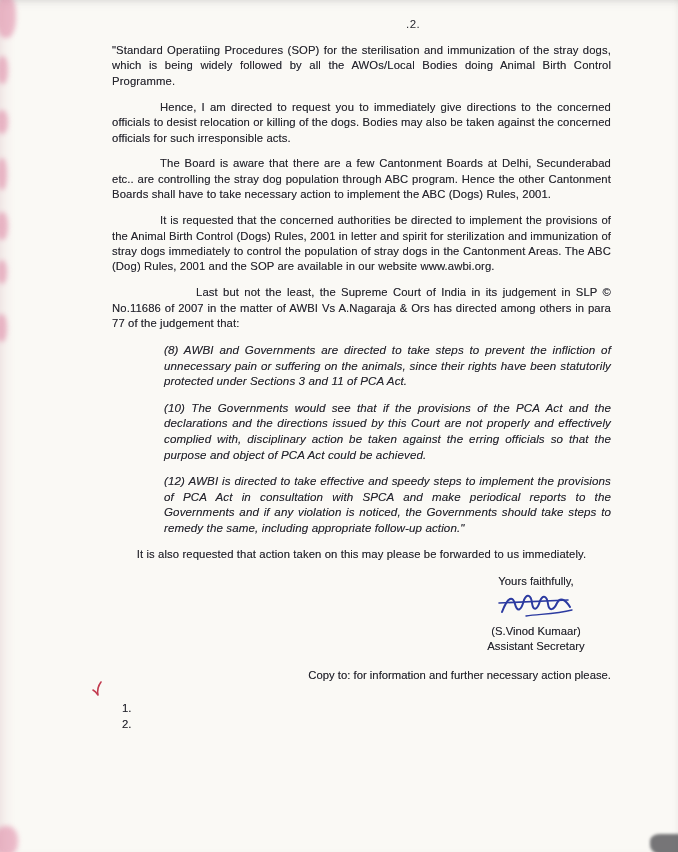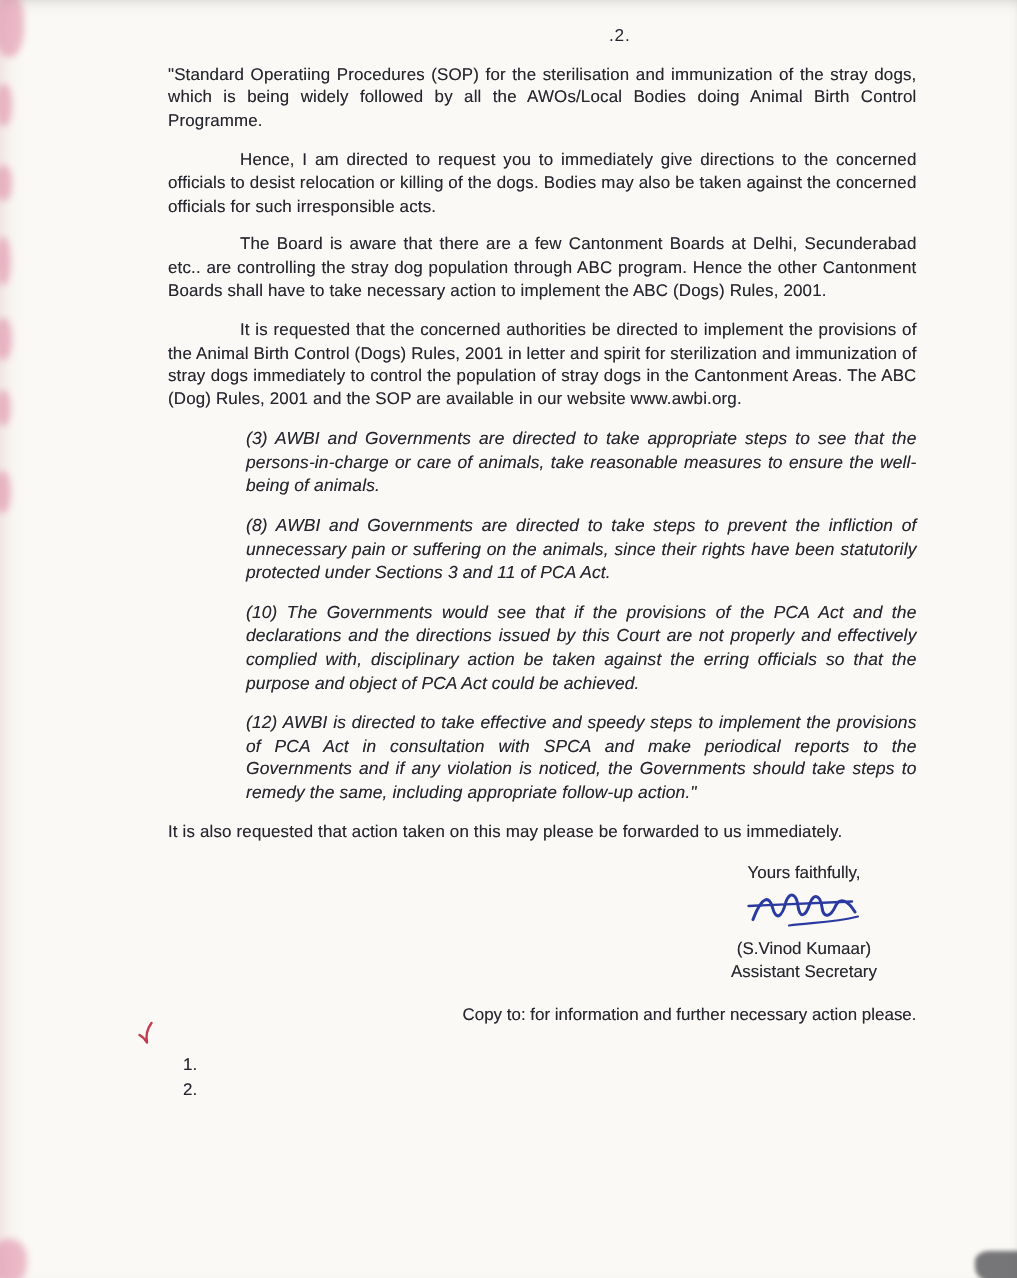--- a/index.html
+++ b/index.html
@@ -40,21 +40,21 @@
   .indent-lg { text-indent: 84px; }
   .quote {
     margin: 0 0 11px 52px;
     font-style: italic;
     font-size: 11.6px;
     line-height: 15.6px;
     text-align: justify;
     letter-spacing: .1px;
     text-shadow: 0 0 .4px rgba(30,30,45,.45);
   }
-  .final-line { text-align: left; }
+  .final-line { text-align: center; }
   .link { cursor: pointer; }
   .sign-block {
     margin: 12px 0 0 auto;
     width: 150px;
     text-align: center;
     font-size: 11.3px;
     line-height: 15px;
     text-shadow: 0 0 .4px rgba(30,30,45,.45);
   }
   .sign-block .sig { margin: 2px 0 1px 0; }
@@ -114,22 +114,22 @@
   <div class="content">
 
     <p class="para">"Standard Operatiing Procedures (SOP) for the sterilisation and immunization of the stray dogs, which is being widely followed by all the AWOs/Local Bodies doing Animal Birth Control Programme.</p>
 
     <p class="para indent">Hence, I am directed to request you to immediately give directions to the concerned officials to desist relocation or killing of the dogs. Bodies may also be taken against the concerned officials for such irresponsible acts.</p>
 
     <p class="para indent">The Board is aware that there are a few Cantonment Boards at Delhi, Secunderabad etc.. are controlling the stray dog population through ABC program. Hence the other Cantonment Boards shall have to take necessary action to implement the ABC (Dogs) Rules, 2001.</p>
 
     <p class="para indent"><span>It is requested that the concerned authorities be directed to implement the provisions of the Animal Birth Control (Dogs) Rules, 2001 in letter and spirit for sterilization and immunization of stray dogs immediately to control the population of stray dogs in the Cantonment Areas. The ABC (Dog) Rules, 2001 and the SOP are available in our website </span><span class="link">www.awbi.org</span><span>.</span></p>
 
+    <p class="para indent-lg">Last but not the least, the Supreme Court of India in its judgement in SLP © No.11686 of 2007 in the matter of AWBI Vs A.Nagaraja &amp; Ors has directed among others in para 77 of the judgement that:</p>
 
-    <p class="quote">(3) AWBI and Governments are directed to take appropriate steps to see that the persons-in-charge or care of animals, take reasonable measures to ensure the well-being of animals.</p>
 
     <p class="quote">(8) AWBI and Governments are directed to take steps to prevent the infliction of unnecessary pain or suffering on the animals, since their rights have been statutorily protected under Sections 3 and 11 of PCA Act.</p>
 
     <p class="quote">(10) The Governments would see that if the provisions of the PCA Act and the declarations and the directions issued by this Court are not properly and effectively complied with, disciplinary action be taken against the erring officials so that the purpose and object of PCA Act could be achieved.</p>
 
     <p class="quote">(12) AWBI is directed to take effective and speedy steps to implement the provisions of PCA Act in consultation with SPCA and make periodical reports to the Governments and if any violation is noticed, the Governments should take steps to remedy the same, including appropriate follow-up action."</p>
 
     <p class="para final-line">It is also requested that action taken on this may please be forwarded to us immediately.</p>
 
     <div class="sign-block">

